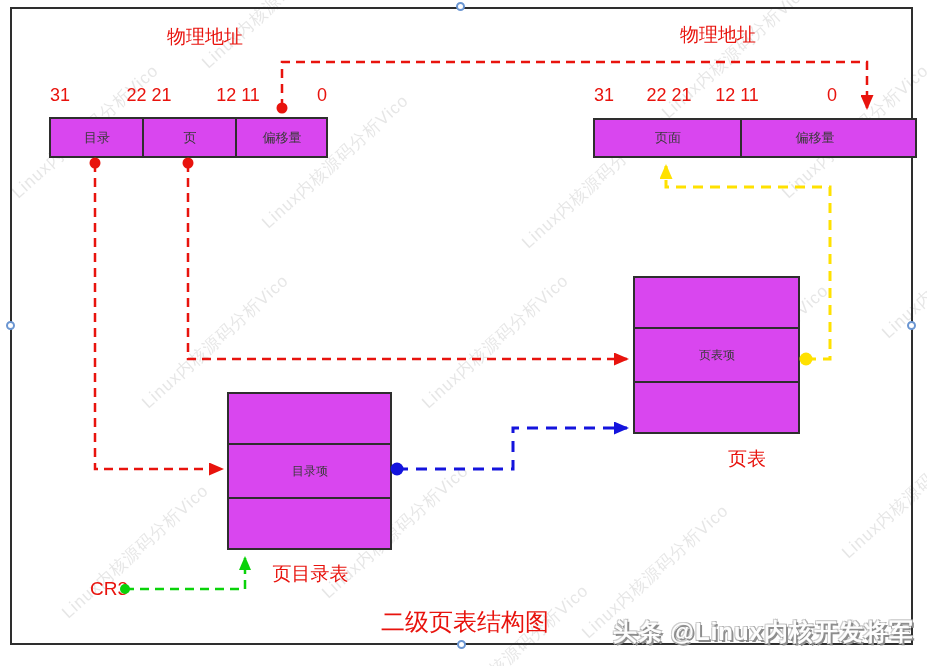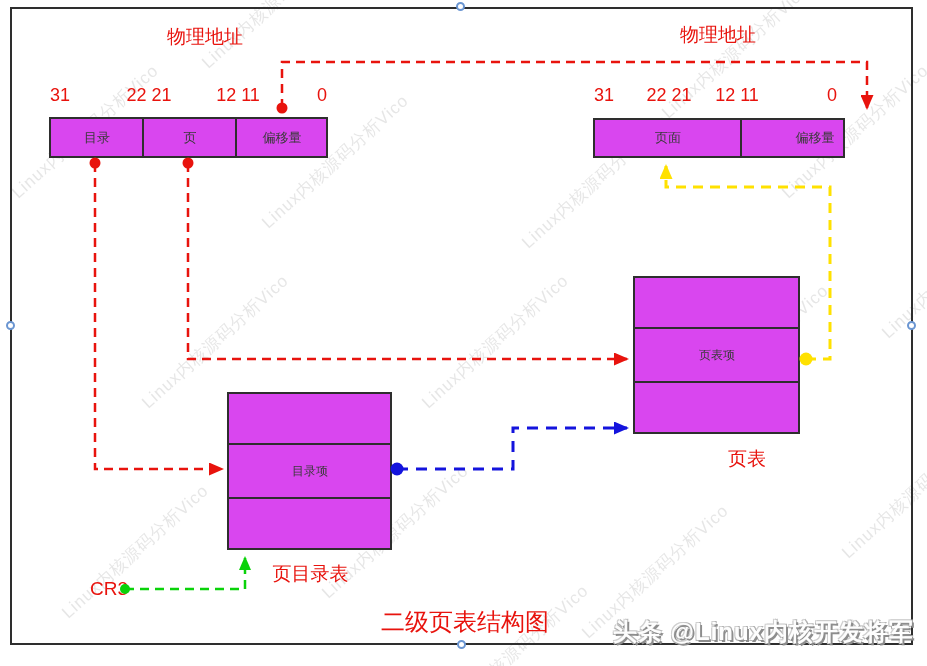--- a/index.html
+++ b/index.html
@@ -80,21 +80,21 @@
     <div class="cell-label" style="left:231px;top:19px;">偏移量</div>
   </div>
 
   <div class="red-text sect-title" style="left:680px;top:22px;width:120px;text-align:left;">物理地址</div>
 
   <div class="red-text bit" style="left:594px;top:85px;">31</div>
   <div class="red-text bit" style="left:639px;top:85px;width:60px;text-align:center;">22 21</div>
   <div class="red-text bit" style="left:707px;top:85px;width:60px;text-align:center;">12 11</div>
   <div class="red-text bit" style="left:822px;top:85px;width:20px;text-align:center;">0</div>
 
-  <div class="shape" style="left:593px;top:118px;width:252px;height:40px;">
+  <div class="shape" style="left:593px;top:118px;width:324px;height:40px;">
     <div class="vdiv" style="left:145px;"></div>
     <div class="cell-label" style="left:73px;top:18px;">页面</div>
     <div class="cell-label" style="left:220px;top:18px;">偏移量</div>
   </div>
 
   <div class="shape" style="left:633px;top:276px;width:167px;height:158px;font-family:Liberation Serif, serif;">
     <div class="hdiv" style="top:49px;"></div>
     <div class="hdiv" style="top:103px;"></div>
     <div class="cell-label" style="left:82px;top:77px;font-size:12px;">页表项</div>
   </div>

